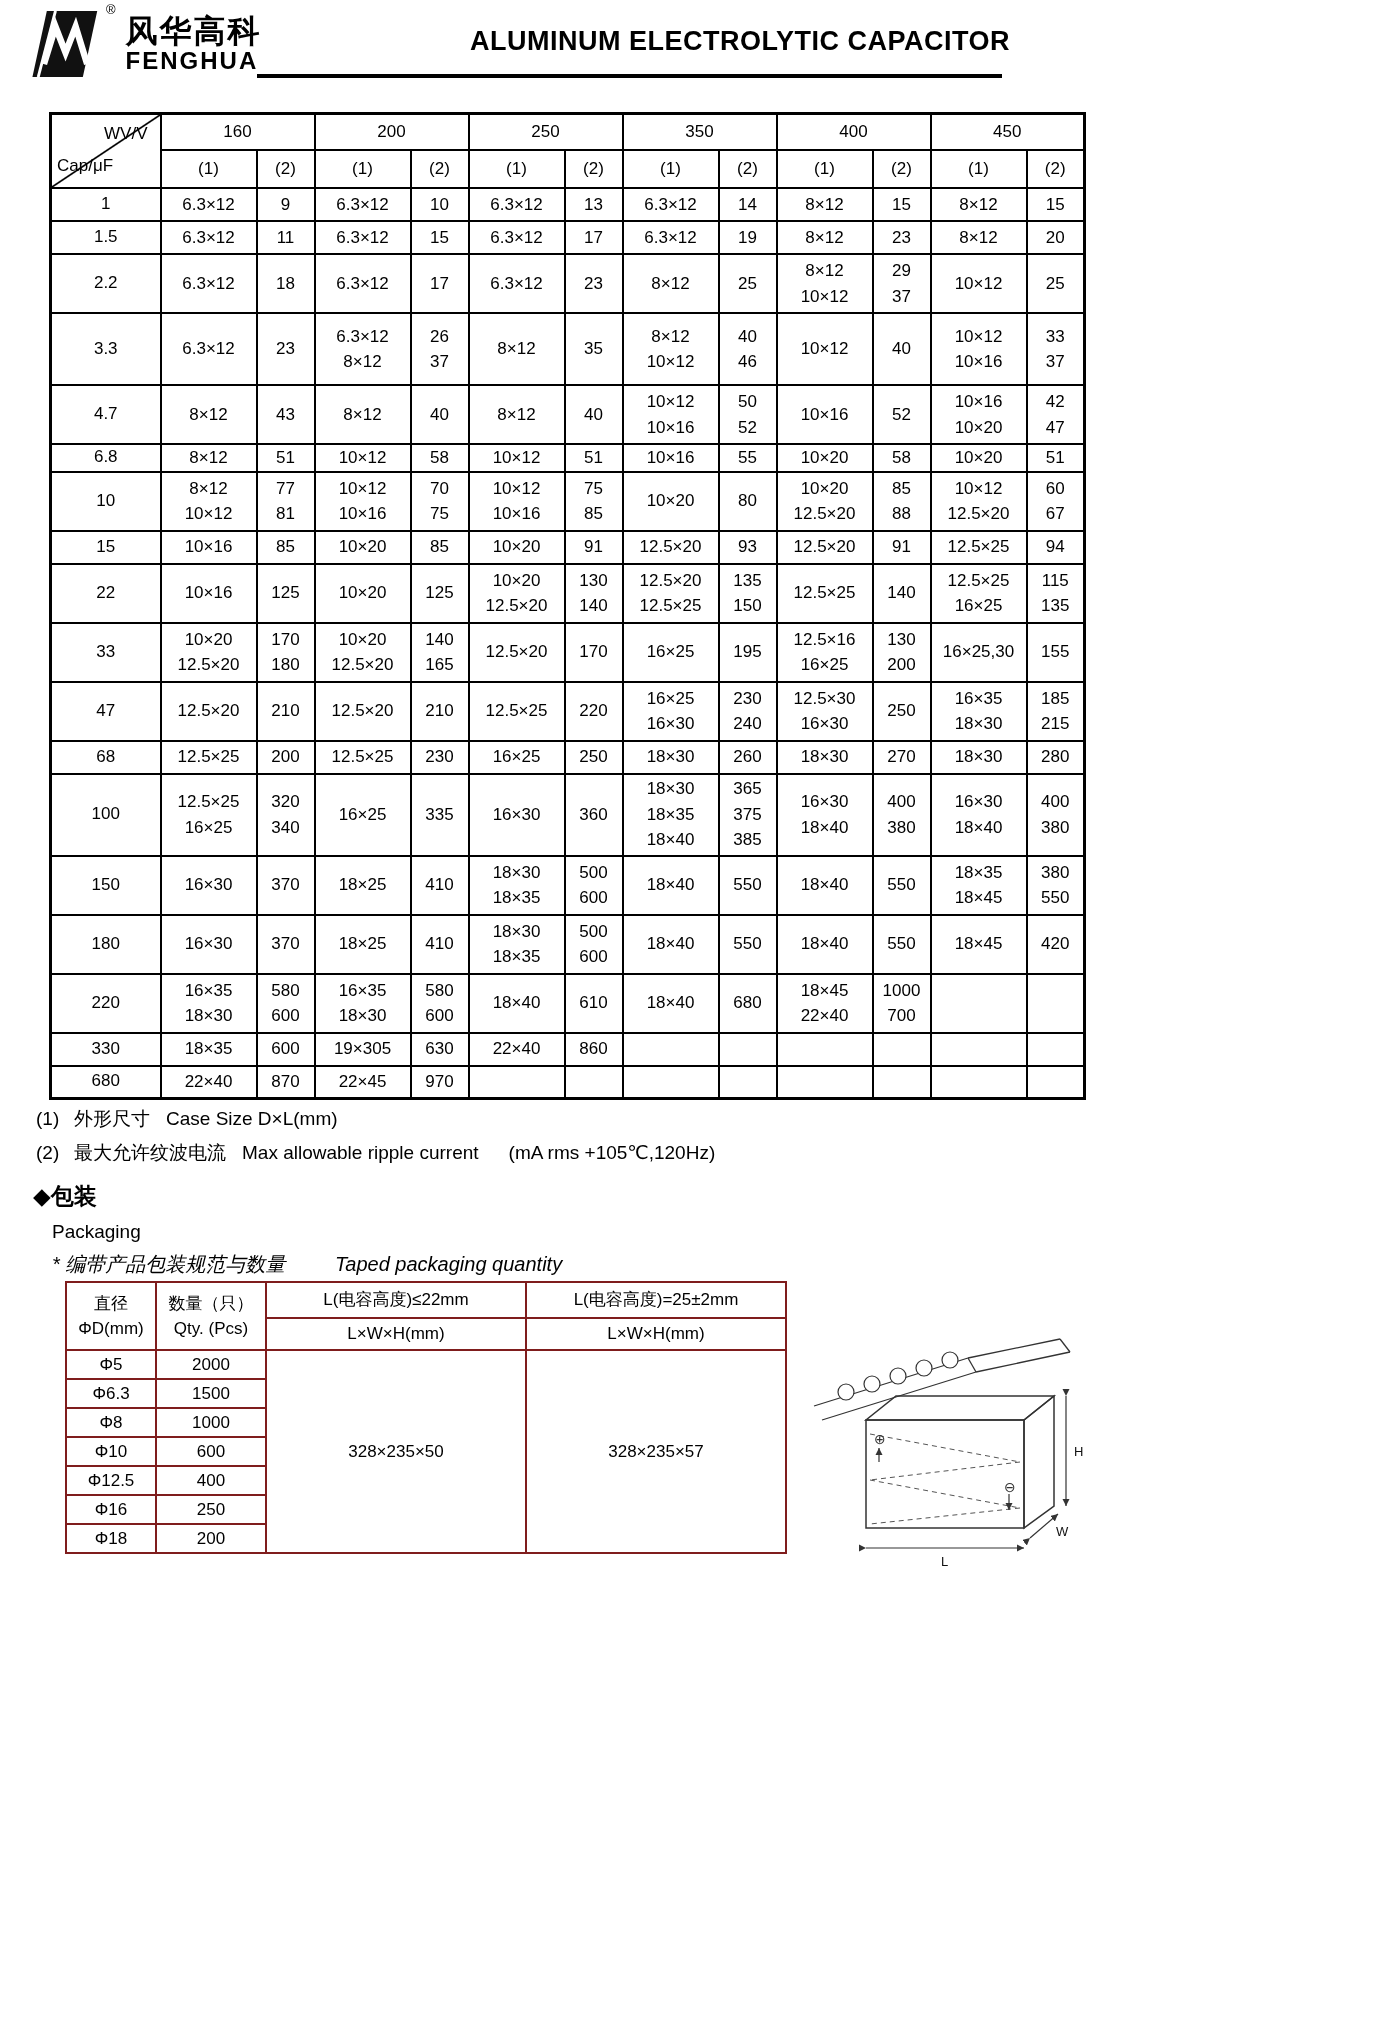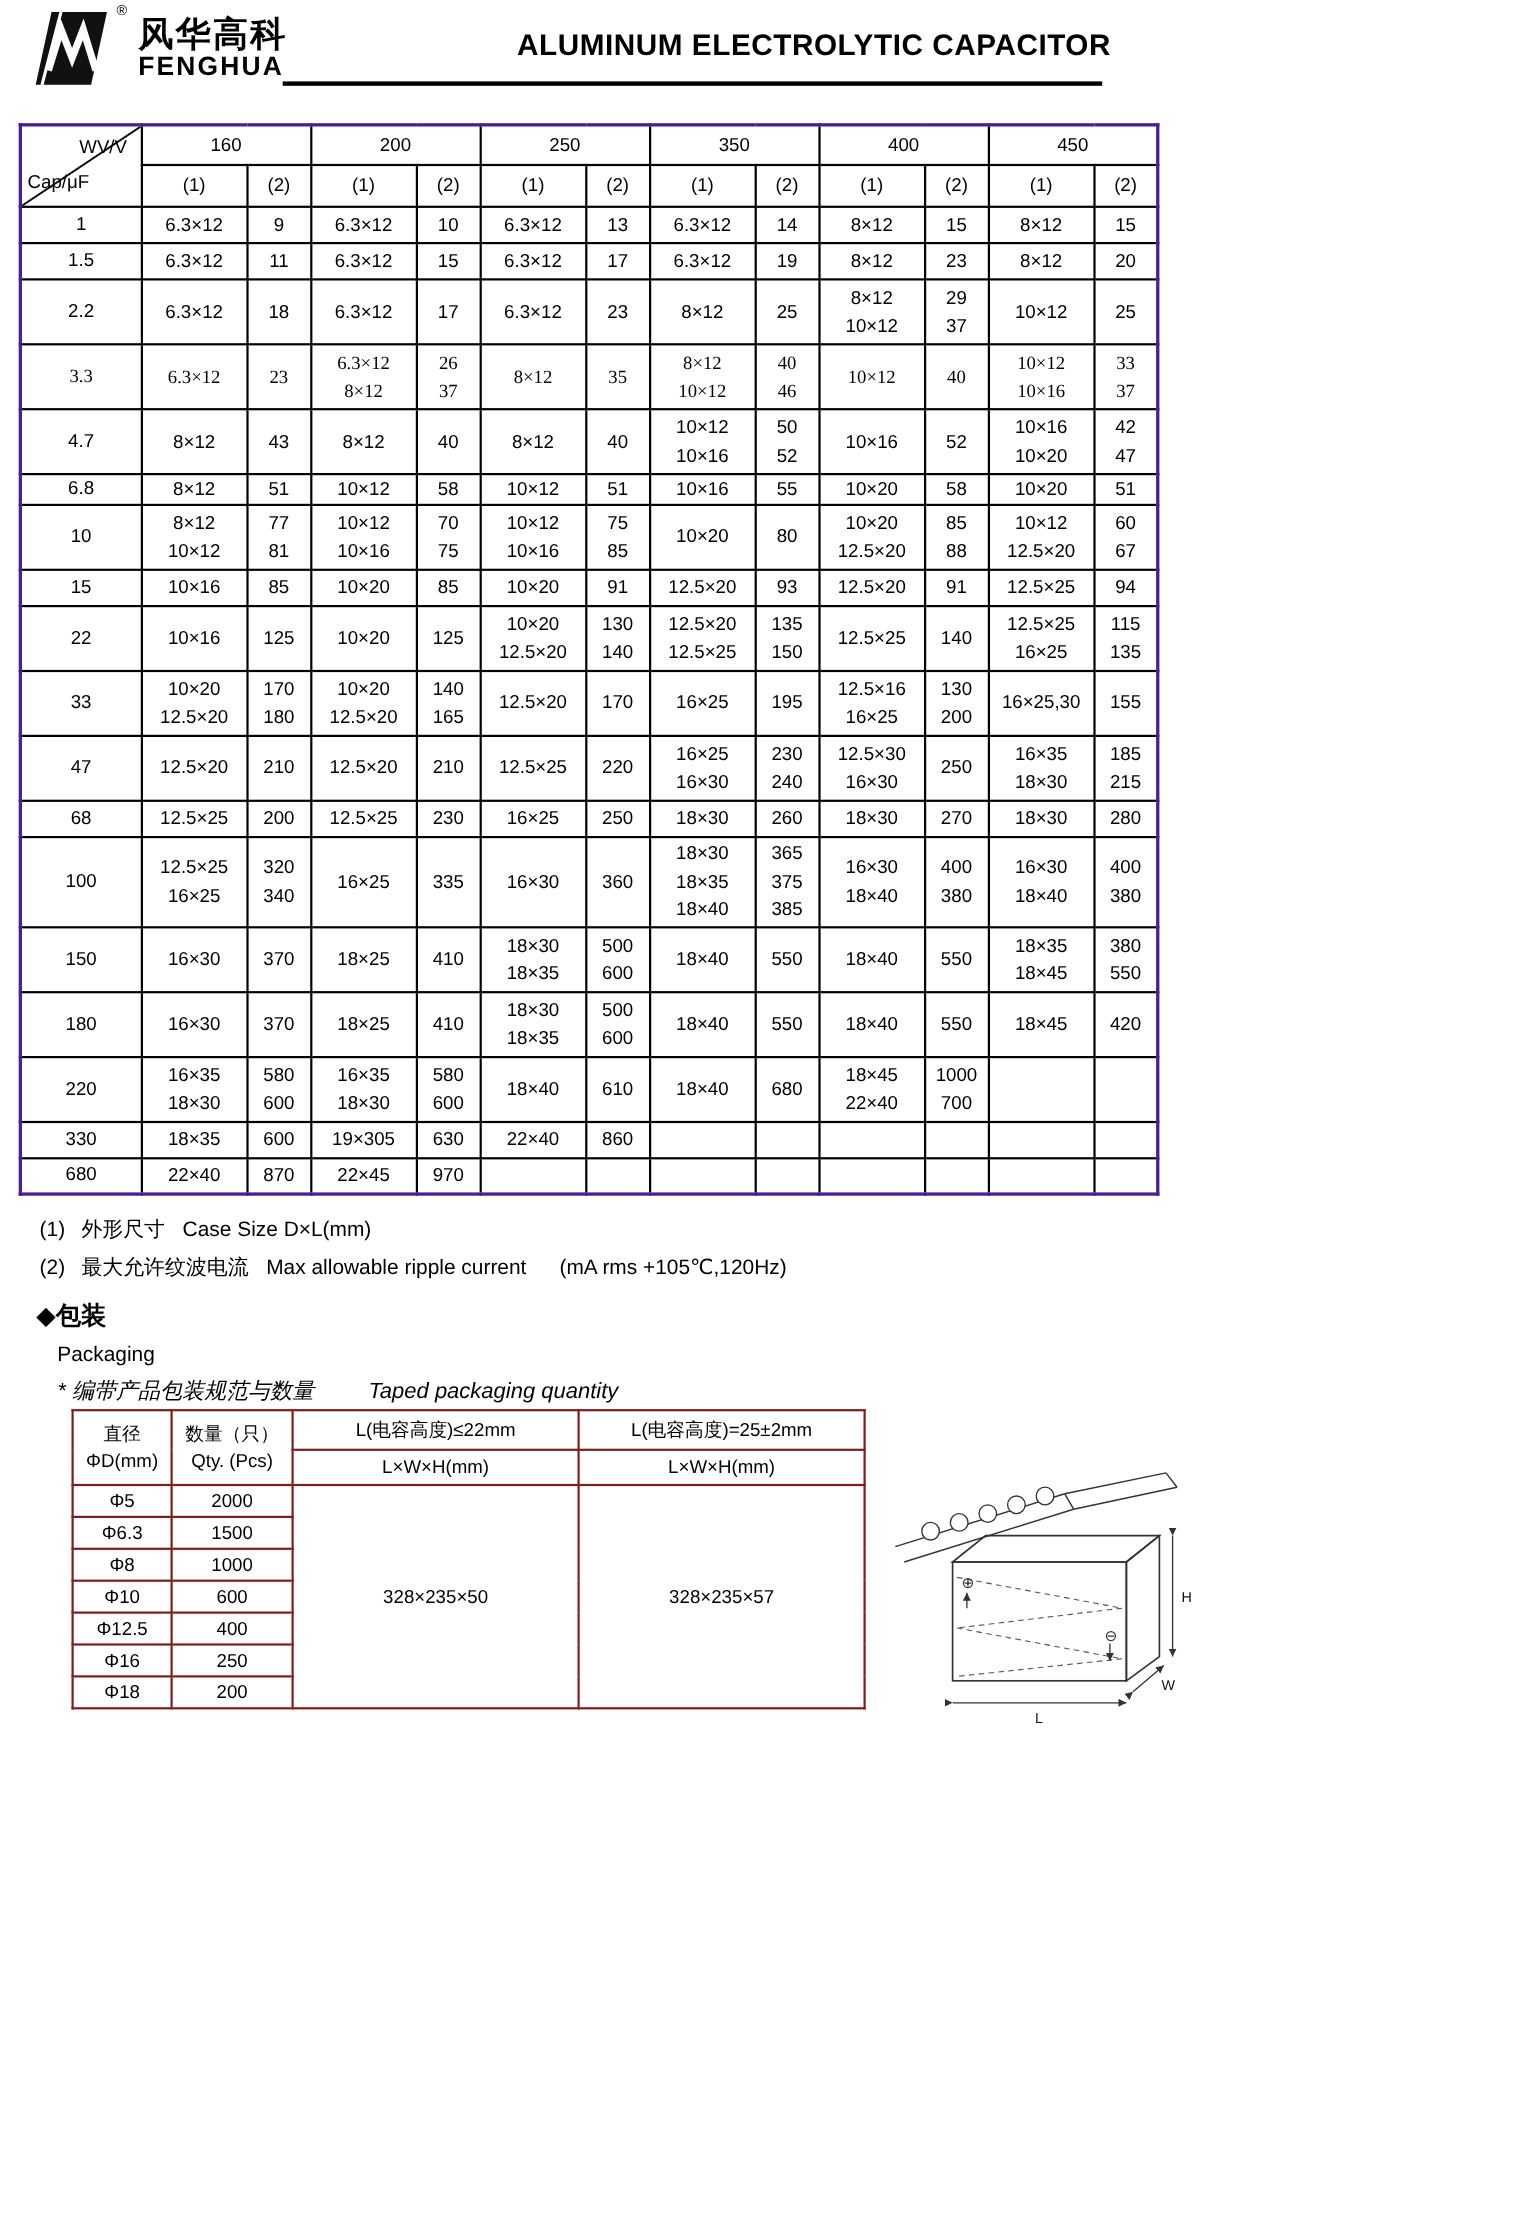--- a/index.html
+++ b/index.html
@@ -11,22 +11,22 @@
   .brand{position:absolute;left:28px;top:8px;display:flex;align-items:flex-start;}
   .logo-mark{width:78px;height:72px;}
   .brand-text{margin-left:10px;margin-top:6px;}
   .brand-cn{font-size:32px;font-weight:bold;letter-spacing:2px;line-height:34px;}
   .brand-en{font-size:24px;font-weight:bold;letter-spacing:2px;line-height:26px;}
   .reg{font-size:13px;position:relative;top:-6px;}
   .page-title{position:absolute;left:470px;top:26px;width:532px;text-align:right;
     font-size:27px;font-weight:bold;letter-spacing:0.5px;white-space:nowrap;}
   .title-rule{position:absolute;left:257px;top:74px;width:745px;height:4px;background:#000;}
   
-  table.main{position:absolute;left:17px;top:112px;width:1034px;border-collapse:collapse;
-    table-layout:fixed;border:3px solid #4c1d95;}
+  table.main{position:absolute;left:49px;top:112px;width:1034px;border-collapse:collapse;
+    table-layout:fixed;border:3px solid #000000;}
   table.main td{border:2px solid #000;text-align:center;vertical-align:middle;
     font-size:17px;padding:0;line-height:1.45;}
   table.main .vhead{height:34px;}
   table.main tr.sub-row td{height:36px;}
   .corner{position:relative;}
   .corner .diag{position:absolute;inset:0;
     background:linear-gradient(to bottom right,transparent calc(50% - 1.4px),#000 calc(50% - 0.3px),#000 calc(50% + 0.3px),transparent calc(50% + 1.4px));}
   .corner .wv{position:absolute;top:7px;right:12px;}
   .corner .capl{position:absolute;bottom:8px;left:5px;}
   .ln{line-height:1.5;}
@@ -227,21 +227,21 @@
           <div class="ln">29</div>
           <div class="ln">37</div>
         </td>
         <td>
           <div class="ln">10×12</div>
         </td>
         <td>
           <div class="ln">25</div>
         </td>
       </tr>
-      <tr style="height: 59px; font-family: Liberation Serif, serif;">
+      <tr style="height: 72px;">
         <td>3.3</td>
         <td>
           <div class="ln">6.3×12</div>
         </td>
         <td>
           <div class="ln">23</div>
         </td>
         <td>
           <div class="ln">6.3×12</div>
           <div class="ln">8×12</div>

